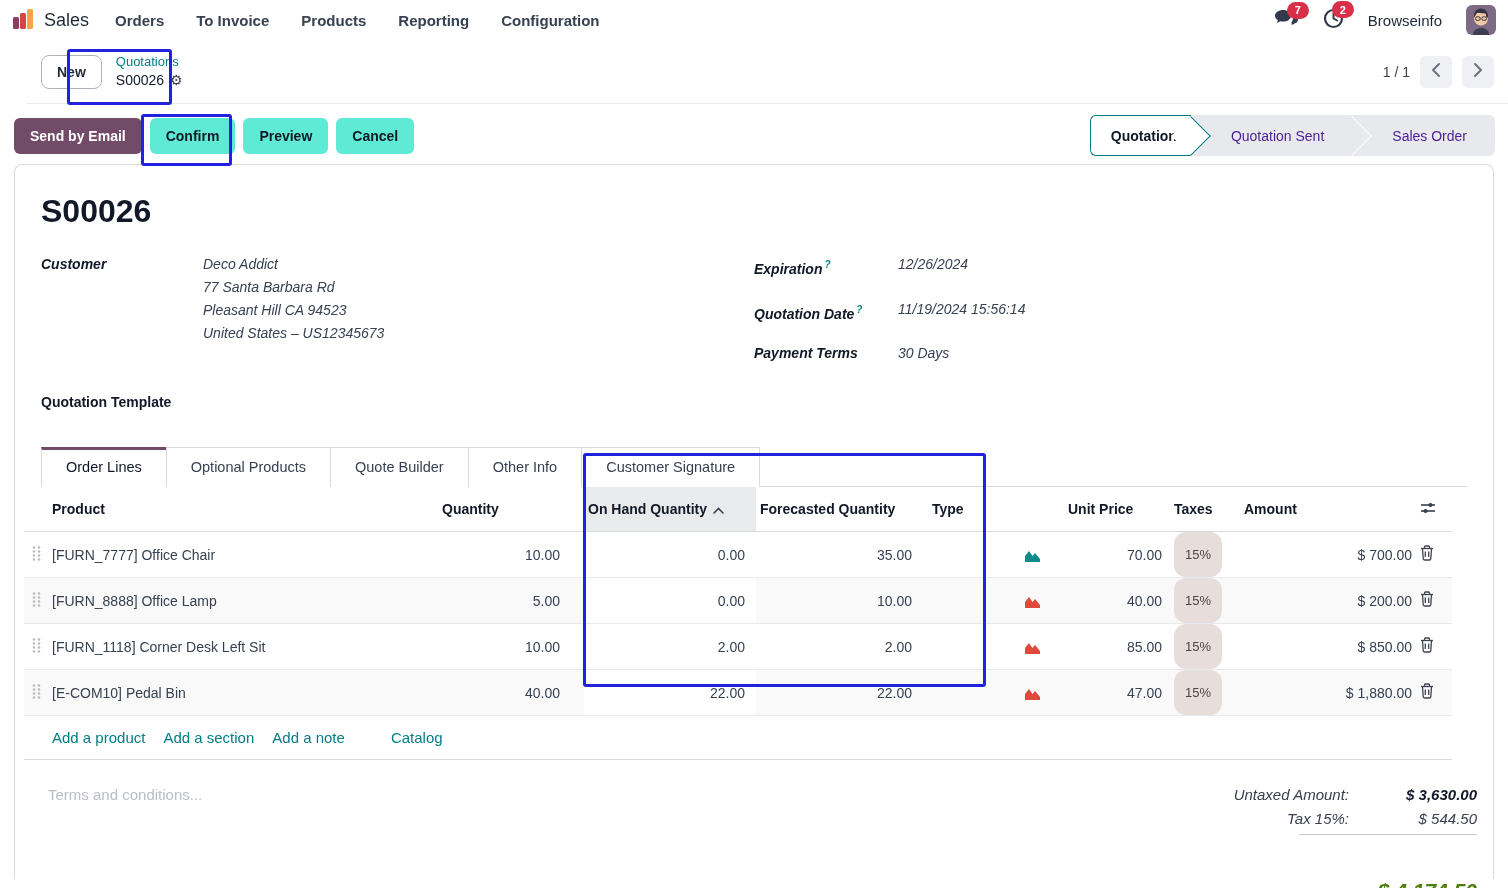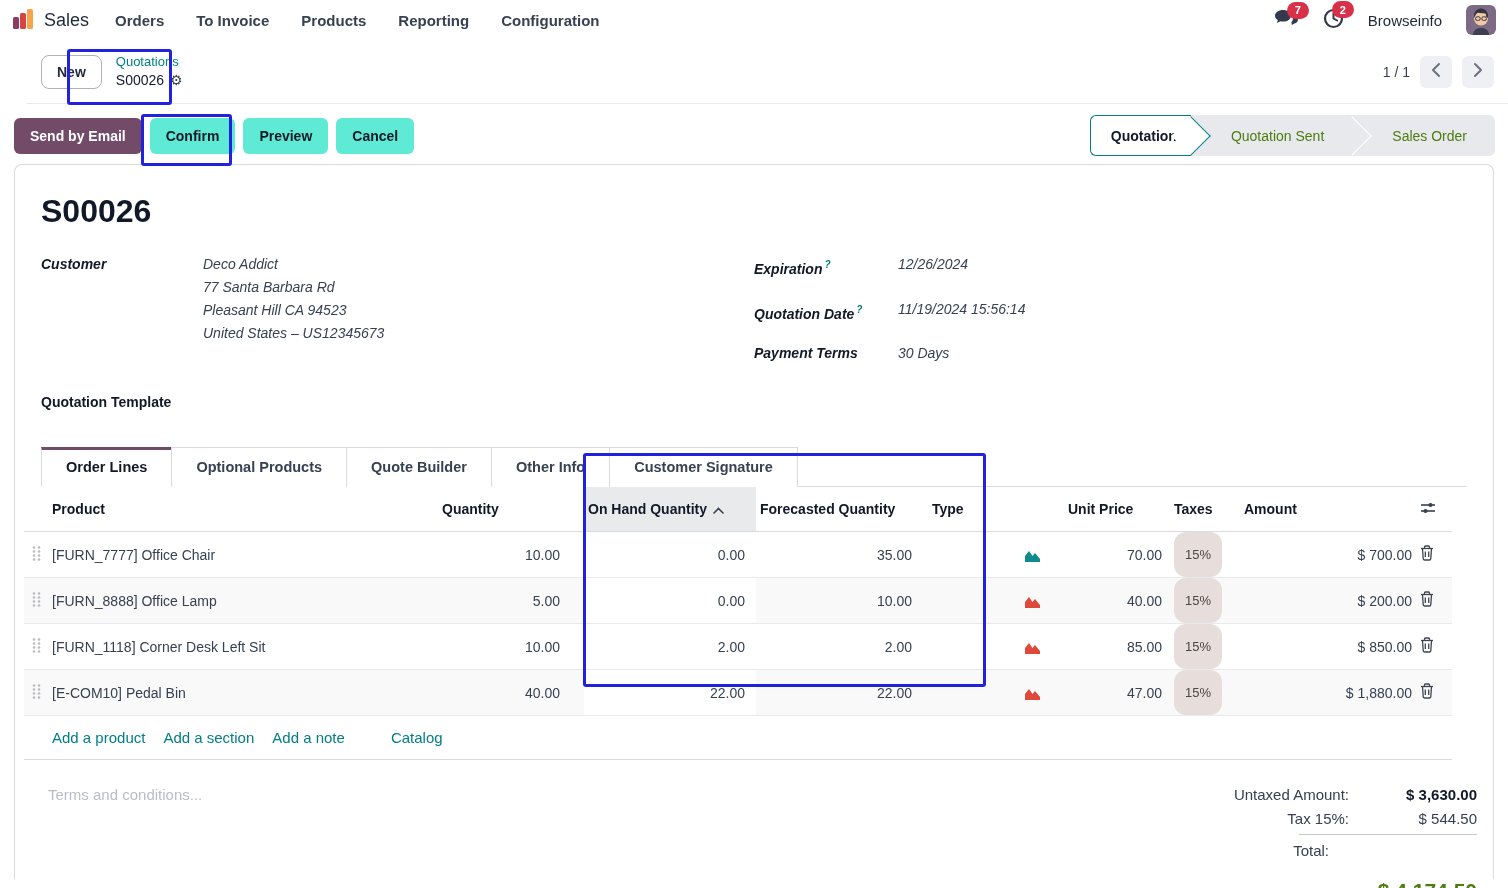--- a/index.html
+++ b/index.html
@@ -43,21 +43,21 @@
 
   
   .action-bar{display:flex;align-items:center;gap:8px;padding:11px 13px 0 14px;}
   .btn{
     font-family:inherit;font-size:14px;font-weight:600;border:none;border-radius:6px;
     padding:10px 16px;cursor:pointer;
   }
   .btn-primary{background:#714B67;color:#fff;}
   .btn-secondary{background:#5eead4;color:#111827;}
   .statusbar{margin-left:auto;display:flex;align-items:stretch;height:41px;background:#e7e9ed;border-radius:6px;}
-  .step{display:flex;align-items:center;padding:0 28px;font-size:14px;color:#4d7c0f;position:relative;cursor:pointer;white-space:nowrap;}
+  .step{display:flex;align-items:center;padding:0 28px;font-size:14px;color:#4c1d95;position:relative;cursor:pointer;white-space:nowrap;}
   .step.active{
     background:#fff;border:1px solid #017e84;border-right:none;border-radius:6px 0 0 6px;
     color:#111827;font-weight:700;padding:0 14px 0 20px;z-index:2;
   }
   .step.active::after{
     content:"";position:absolute;right:-14px;top:50%;width:27px;height:27px;
     transform:translateY(-50%) rotate(45deg);
     border-top:1px solid #017e84;border-right:1px solid #017e84;background:#fff;
   }
   .step.mid{padding-left:40px;}
@@ -80,21 +80,21 @@
   .info-row{display:flex;margin-bottom:17px;line-height:23px;}
   .info-row.tall{margin-bottom:0;}
   .f-label{width:162px;font-weight:700;color:#111827;flex:none;}
   .f-label-r{width:144px;font-weight:700;color:#111827;flex:none;}
   .f-value{color:#374151;cursor:pointer;}
   .help-sup{color:#017e84;font-size:10px;vertical-align:super;margin-left:2px;cursor:pointer;}
   .addr div{line-height:23px;}
   .qt-label{margin-top:9px;font-weight:700;color:#111827;line-height:23px;}
 
   
-  .notebook-tabs{display:flex;margin-top:33px;border-bottom:1px solid #d8dadd;font-weight:bold;}
+  .notebook-tabs{display:flex;margin-top:33px;border-bottom:1px solid #d8dadd;}
   .tab{
     background:#fff;border:1px solid #d8dadd;border-bottom:none;margin-bottom:-1px;
     padding:11px 24px;font-size:14.5px;color:#374151;cursor:pointer;
   }
   .tab + .tab{margin-left:-1px;}
   .tab.active{border-top:3px solid #714B67;padding-top:9px;color:#111827;border-bottom:1px solid #fff;}
 
   
   .table-wrap{margin-left:-17px;width:1428px;}
   table.olines{border-collapse:collapse;table-layout:fixed;width:1428px;font-size:14px;}
@@ -124,21 +124,21 @@
     display:flex;align-items:center;gap:18px;padding:13px 0 13px 28px;
     border-bottom:1px solid #d8dadd;font-size:15px;
   }
   .line-footer a{color:#017e84;text-decoration:none;cursor:pointer;}
   .link-catalog{margin-left:28px;}
 
   
   .below{display:flex;justify-content:space-between;margin-top:26px;margin-right:-10px;padding-left:7px;}
   .terms{color:#b9bec6;font-size:15px;cursor:text;}
   .totals{font-size:15px;}
-  .t-row{display:flex;justify-content:flex-end;align-items:flex-start;margin-bottom:7px;}
+  .t-row{display:flex;justify-content:flex-end;align-items:flex-end;margin-bottom:7px;font-style:italic;}
   .t-label{color:#374151;}
   .t-value{width:128px;text-align:right;color:#374151;}
   .t-strong{font-weight:700;color:#111827;}
   .t-sep{width:178px;border-top:1px solid #c6c9ce;margin:2px 0 7px auto;}
   .t-total-value{width:148px;text-align:right;font-size:21px;font-weight:700;color:#4d7c0f;margin-top:37px;}
 
   
   .annotation{position:absolute;border:3px solid #2121de;border-radius:3px;pointer-events:none;z-index:50;}
   .a1{left:67px;top:49px;width:99px;height:50px;}
   .a2{left:141px;top:114px;width:85px;height:46px;}

